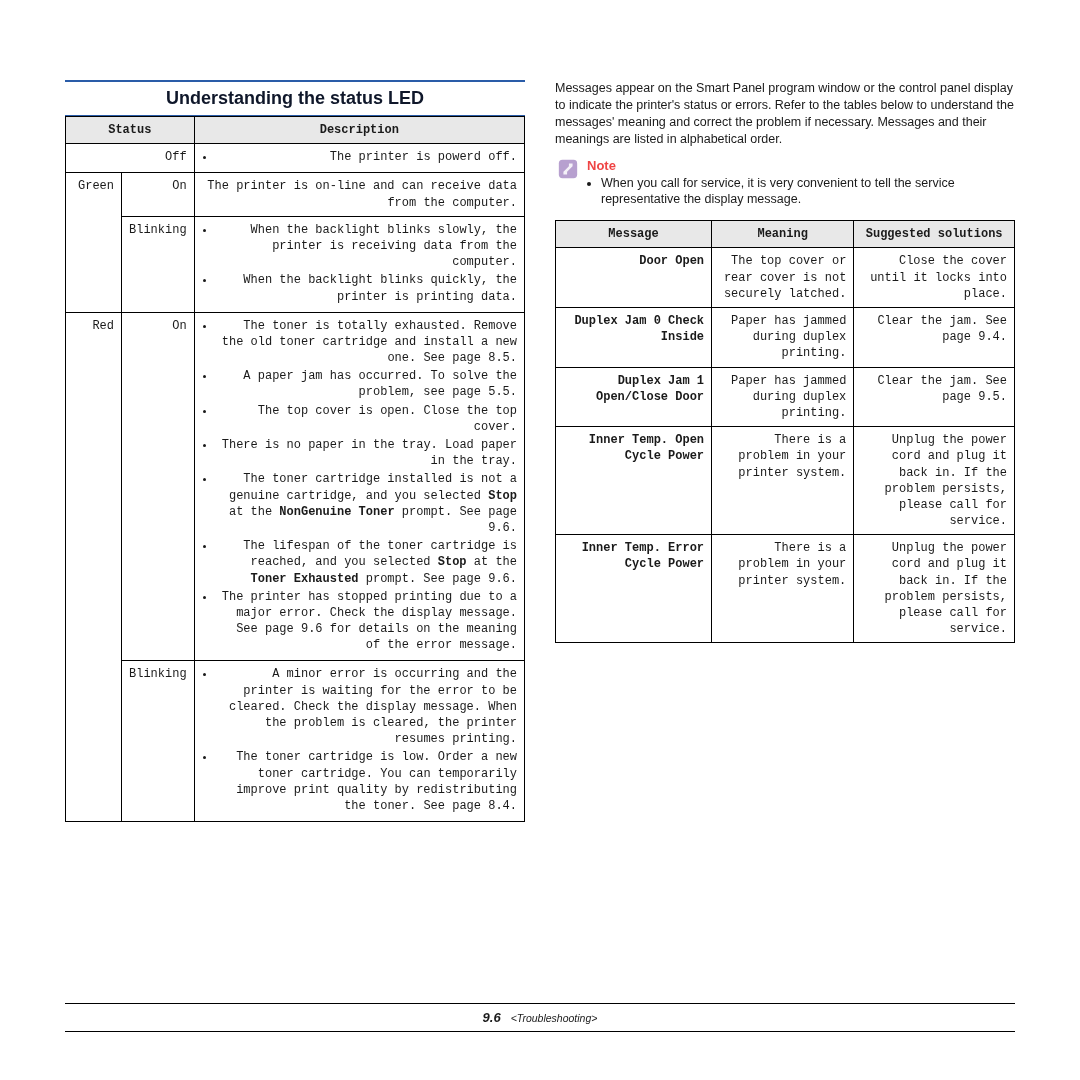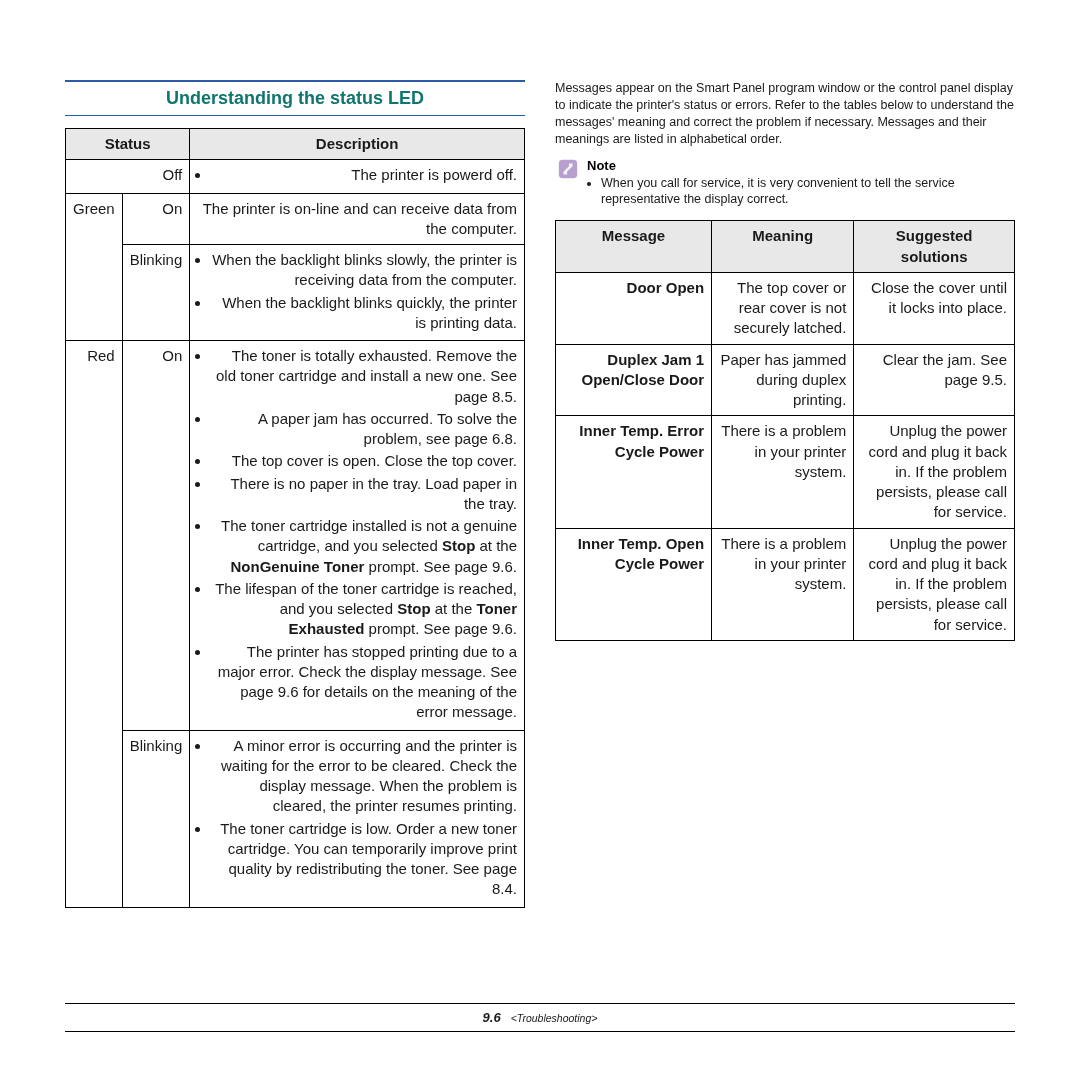--- a/index.html
+++ b/index.html
@@ -19,34 +19,34 @@
   }
   .columns {
     display: flex;
     gap: 30px;
   }
   .col {
     flex: 1;
     min-width: 0;
   }
   .section-title {
-    color: #0f766e;
+    color: #0f172a;
     font-weight: bold;
     font-size: 18px;
     text-align: center;
     border-top: 2px solid #2a5ca8;
     border-bottom: 1px solid #2a5ca8;
     padding: 6px 0;
-    margin-bottom: 12px;
   }
   table {
     border-collapse: collapse;
     width: 100%;
-    font-size: 15px;
+    font-size: 12px;
     line-height: 1.35;
+    font-family: Liberation Mono, monospace;
   }
   th, td {
     border: 1px solid #000;
     padding: 5px 7px;
     vertical-align: top;
     text-align: right;
   }
   th {
     background: #e8e8e8;
     text-align: center;
@@ -72,21 +72,21 @@
     gap: 8px;
     margin-bottom: 10px;
     padding-left: 2px;
   }
   .note-icon {
     width: 22px; height: 22px;
     flex: 0 0 22px;
   }
   .note-icon svg { width: 22px; height: 22px; }
   .note-title {
-    color: #000000;
+    color: #ef4444;
     font-weight: bold;
     font-size: 13px;
     margin-bottom: 2px;
   }
   .note-body {
     font-size: 12.5px;
     line-height: 1.35;
   }
   .msg-col-a { width: 34%; }
   .msg-col-b { width: 31%; }
@@ -150,21 +150,21 @@
                 <li>When the backlight blinks quickly, the printer is printing data.</li>
               </ul>
             </td>
           </tr>
           <tr>
             <td rowspan="2">Red</td>
             <td>On</td>
             <td>
               <ul class="bullets">
                 <li>The toner is totally exhausted. Remove the old toner cartridge and install a new one. See page 8.5.</li>
-                <li>A paper jam has occurred. To solve the problem, see page 6.8.</li>
+                <li>A paper jam has occurred. To solve the problem, see page 5.5.</li>
                 <li>The top cover is open. Close the top cover.</li>
                 <li>There is no paper in the tray. Load paper in the tray.</li>
                 <li><span>The toner cartridge installed is not a genuine cartridge, and you selected </span><span class="bold">Stop</span><span> at the </span><span class="bold">NonGenuine Toner</span><span> prompt. See  page 9.6.</span></li>
                 <li><span>The lifespan of the toner cartridge is reached, and you selected </span><span class="bold">Stop</span><span> at the </span><span class="bold">Toner Exhausted</span><span> prompt. See  page 9.6.</span></li>
                 <li>The printer has stopped printing due to a major error. Check the display message. See page 9.6 for details on the meaning of the error message.</li>
               </ul>
             </td>
           </tr>
           <tr>
             <td>Blinking</td>
@@ -186,21 +186,21 @@
       <div class="note-block">
         <span class="note-icon">
           <svg viewBox="0 0 24 24">
               <rect x="2" y="2" width="20" height="20" rx="4" fill="#b7a0cf"></rect>
               <path d="M7 6 h10 v3 l-6 6 v3 h-4 v-3 l6-6 v-3 z" fill="#fff" opacity="0.85"></path>
             </svg>
         </span>
         <div>
           <div class="note-title">Note</div>
           <ul class="bullets note-body">
-              <li>When you call for service, it is very convenient to tell the service representative the display correct.</li>
+              <li>When you call for service, it is very convenient to tell the service representative the display message.</li>
             </ul>
         </div>
       </div>
 
       <table>
         <colgroup>
           <col class="msg-col-a">
             <col class="msg-col-b">
             <col class="msg-col-c">
         </colgroup>
@@ -211,31 +211,36 @@
             <th>Suggested solutions</th>
           </tr>
         </thead>
         <tbody id="msg-tbody">
             <tr>
               <td class="msg-name">Door Open</td>
               <td>The top cover or rear cover is not securely latched.</td>
               <td>Close the cover until it locks into place.</td>
             </tr>
             <tr>
+              <td class="msg-name">Duplex Jam 0 Check Inside</td>
+              <td>Paper has jammed during duplex printing.</td>
+              <td>Clear the jam. See page 9.4.</td>
+            </tr>
+            <tr>
               <td class="msg-name">Duplex Jam 1 Open/Close Door</td>
               <td>Paper has jammed during duplex printing.</td>
               <td>Clear the jam. See page 9.5.</td>
             </tr>
             <tr>
-              <td class="msg-name">Inner Temp. Error Cycle Power</td>
+              <td class="msg-name">Inner Temp. Open Cycle Power</td>
               <td>There is a problem in your printer system.</td>
               <td>Unplug the power cord and plug it back in. If the problem persists, please call for service.</td>
             </tr>
             <tr>
-              <td class="msg-name">Inner Temp. Open Cycle Power</td>
+              <td class="msg-name">Inner Temp. Error Cycle Power</td>
               <td>There is a problem in your printer system.</td>
               <td>Unplug the power cord and plug it back in. If the problem persists, please call for service.</td>
             </tr>
           </tbody>
       </table>
     </div>
 
   </div>
 </div>
 

